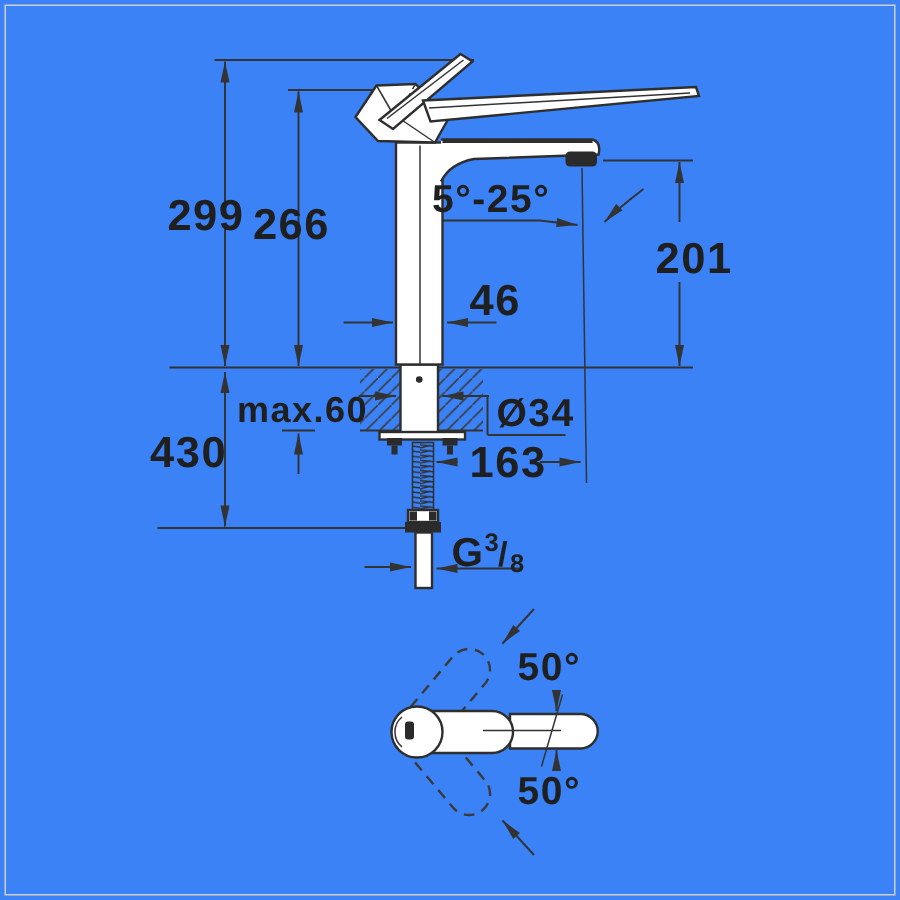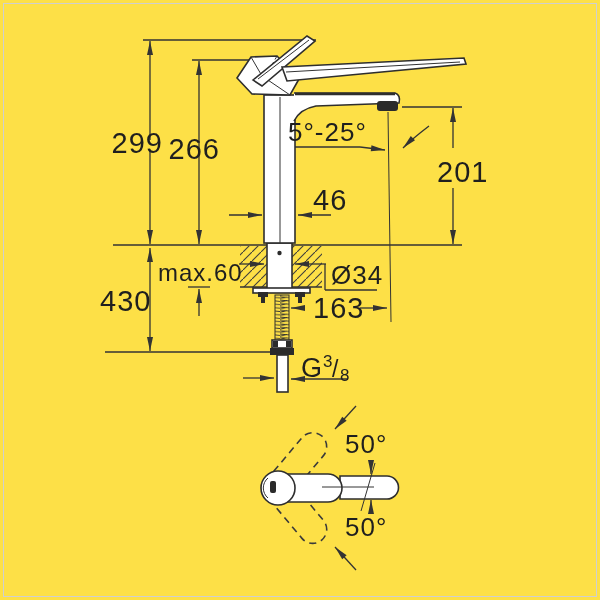--- a/index.html
+++ b/index.html
@@ -1,17 +1,17 @@
 <!DOCTYPE html>
 <html><head>
 <meta charset="utf-8">
 <style>
   html,body{margin:0;padding:0;background:#fff;}
-  .canvas{position:relative;width:600px;height:600px;background:#fde047;overflow:hidden;
-          font-family:"Liberation Sans","DejaVu Sans",sans-serif;}
+  .canvas{position:relative;width:600px;height:600px;background:#3b82f6;overflow:hidden;
+          font-family:"Liberation Sans","DejaVu Sans",sans-serif;font-weight:bold;}
   .frame{position:absolute;left:3px;top:3px;right:3px;bottom:3px;border:1px solid #cfcfcf;}
   svg{position:absolute;left:0;top:0;}
   svg text{fill:#1f1f1f;font-family:"Liberation Sans","DejaVu Sans",sans-serif;letter-spacing:1px;}
   .dim{font-size:29px;}
   .dim-s{font-size:24px;}
   .ln{stroke:#333;stroke-width:1.3;fill:none;}
   .ln-thin{stroke:#333;stroke-width:1;fill:none;}
   .geo{stroke:#2e2e2e;stroke-width:1.6;fill:#fff;}
   .geo-thick{stroke:#2e2e2e;stroke-width:2.6;fill:none;}
   .dark{fill:#2b2b2b;stroke:none;}

